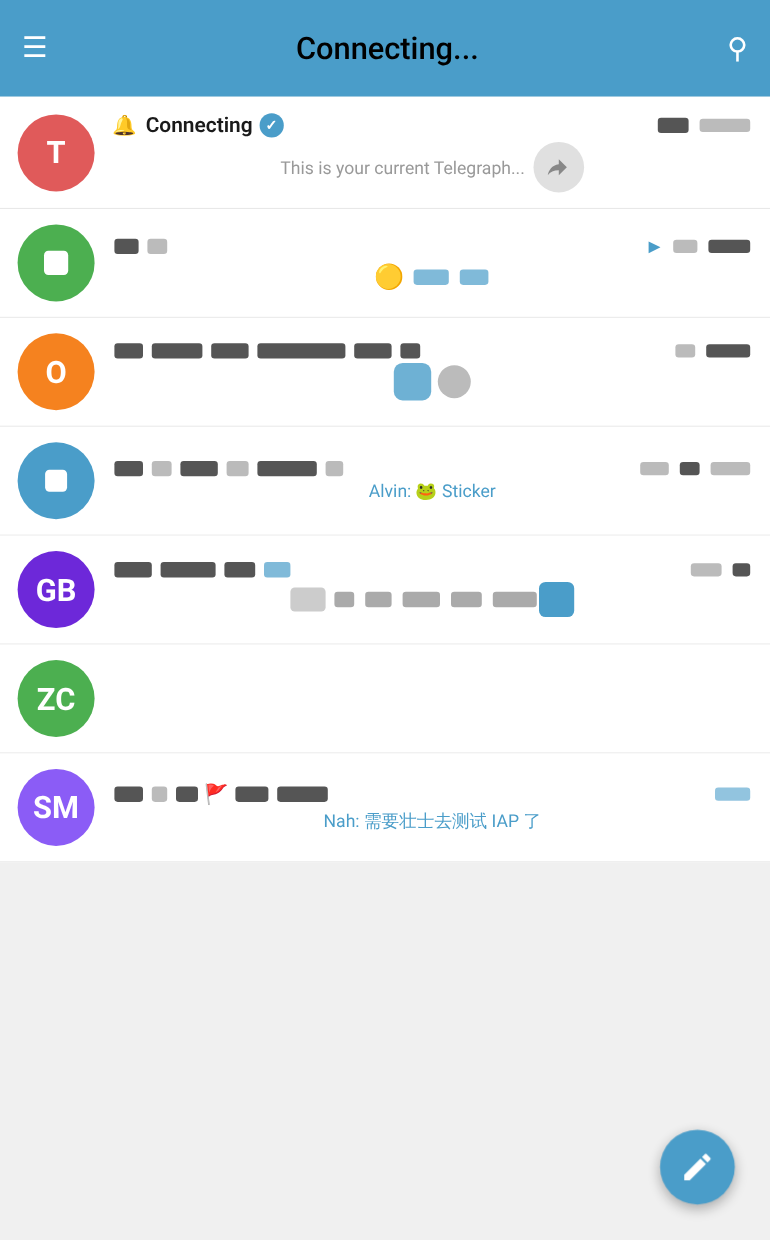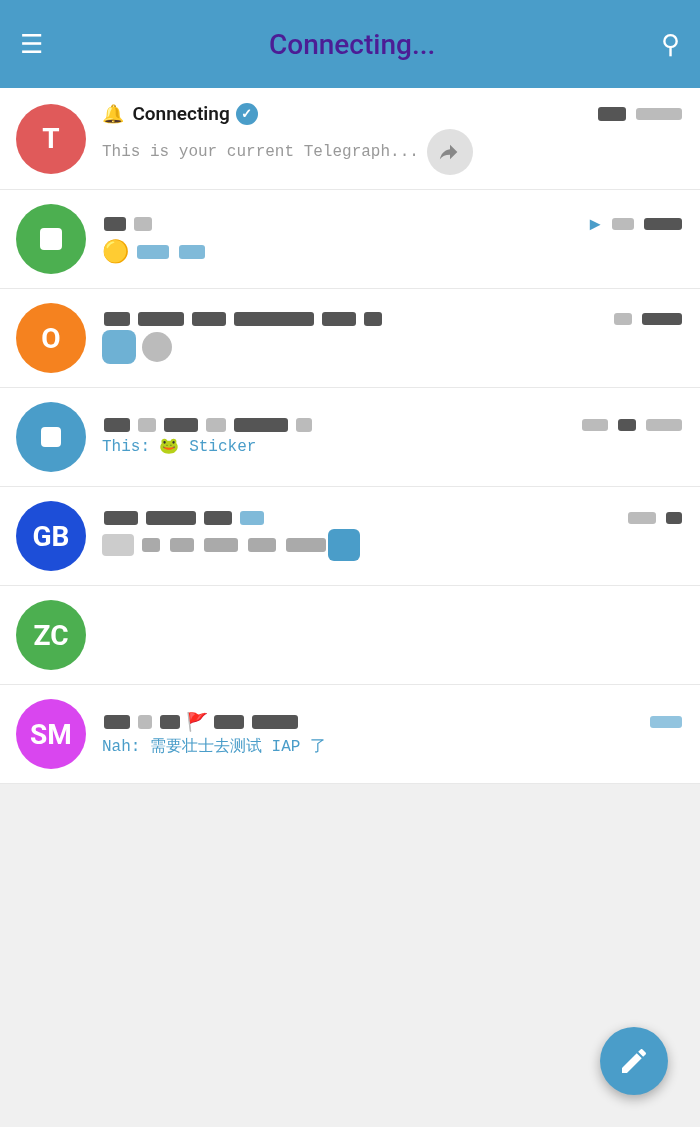--- a/index.html
+++ b/index.html
@@ -20,21 +20,21 @@
       justify-content: space-between;
       padding: 0 20px;
     }
     .header-menu-icon {
       color: white;
       font-size: 26px;
       cursor: pointer;
       line-height: 1;
     }
     .header-title {
-      color: #4c1d95;
+      color: #000000;
       font-size: 28px;
       font-weight: 500;
       flex: 1;
       text-align: center;
     }
     .header-search-icon {
       color: white;
       font-size: 26px;
       cursor: pointer;
     }
@@ -66,23 +66,23 @@
       color: white;
       flex-shrink: 0;
       margin-right: 16px;
       position: relative;
       overflow: hidden;
     }
     .avatar-red { background: #e05a5a; }
     .avatar-green { background: #4caf50; }
     .avatar-orange { background: #f5821f; }
     .avatar-blue { background: #4a9dc9; }
-    .avatar-green2 { background: #1d4ed8; }
+    .avatar-green2 { background: #6d28d9; }
     .avatar-green3 { background: #4caf50; }
-    .avatar-purple { background: #d946ef; }
+    .avatar-purple { background: #8b5cf6; }
 
     
     .chat-info {
       flex: 1;
       min-width: 0;
       display: flex;
       flex-direction: column;
       justify-content: center;
       gap: 4px;
     }
@@ -157,22 +157,21 @@
     .forward-btn svg {
       width: 22px;
       height: 22px;
       fill: #888;
     }
 
     
     .chat-second-row {
       display: flex;
       align-items: center;
-      justify-content: flex-start;
-      font-family: Liberation Mono, monospace;
+      justify-content: center;
     }
 
     
     .fab {
       position: fixed;
       bottom: 32px;
       right: 32px;
       width: 68px;
       height: 68px;
       border-radius: 50%;
@@ -325,21 +324,21 @@
           <span class="ph-dark ph" style="width:54px;"></span>
           <span class="ph ph" style="width:16px;"></span>
         </div>
         <div class="time-placeholder">
           <span class="ph ph-sm" style="width:26px;"></span>
           <span class="ph-dark ph ph-sm" style="width:18px;"></span>
           <span class="ph ph-sm" style="width:36px;"></span>
         </div>
       </div>
       <div class="chat-second-row">
-        <span class="chat-preview colored">This: 🐸 Sticker</span>
+        <span class="chat-preview colored">Alvin: 🐸 Sticker</span>
       </div>
     </div>
   </div>
 
   <div class="chat-item">
     <div class="avatar avatar-green2">
       <span>GB</span>
     </div>
     <div class="chat-info">
       <div class="chat-top-row">

